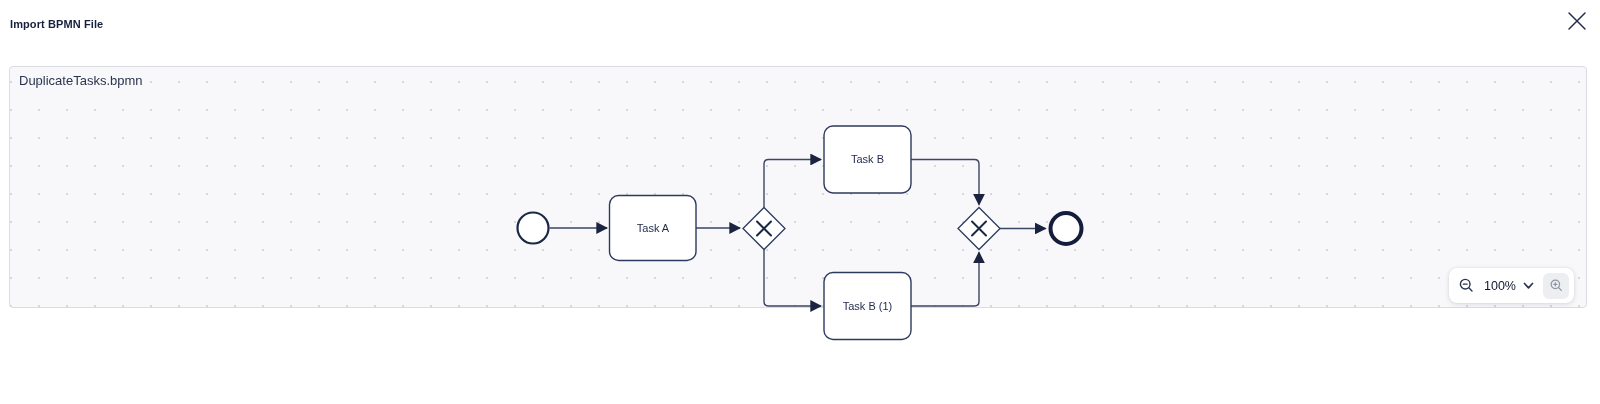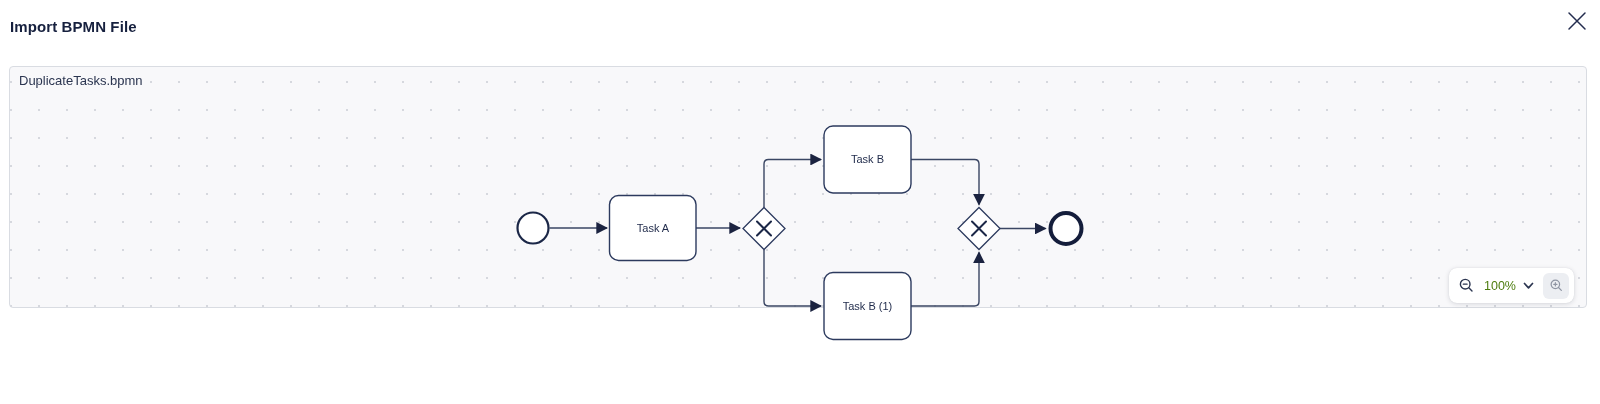--- a/index.html
+++ b/index.html
@@ -10,21 +10,21 @@
     overflow: hidden;
     position: relative;
   }
   
   .modal-header {
     position: absolute; left: 0; top: 0; width: 1600px; height: 66px;
     background: #ffffff;
   }
   .modal-title {
     position: absolute; left: 10px; top: 18px;
-    font-size: 15px; font-weight: 700; color: #16203e;
+    font-size: 11px; font-weight: 700; color: #16203e;
     letter-spacing: 0.1px;
   }
   .close-btn {
     position: absolute; right: 10px; top: 8px;
     width: 26px; height: 26px;
     background: transparent; border: none; cursor: pointer;
     display: flex; align-items: center; justify-content: center;
     padding: 0;
   }
   
@@ -61,21 +61,21 @@
   }
   .icon-btn {
     background: transparent; border: none; cursor: pointer; padding: 0;
     display: flex; align-items: center; justify-content: center;
   }
   .zoom-level {
     display: flex; align-items: center; gap: 7px;
     cursor: pointer; border: none; background: transparent; padding: 0;
   }
   .zoom-level-text {
-    font-size: 12.5px; color: #4d7c0f; font-family: "Liberation Sans", sans-serif;
+    font-size: 12.5px; color: #0f172a; font-family: "Liberation Sans", sans-serif;
   }
   .zoom-in-btn {
     width: 26px; height: 26px;
     background: #eceef2; border: none; border-radius: 6px;
     display: flex; align-items: center; justify-content: center;
     cursor: default; padding: 0;
   }
 </style>
 </head>
 <body>

